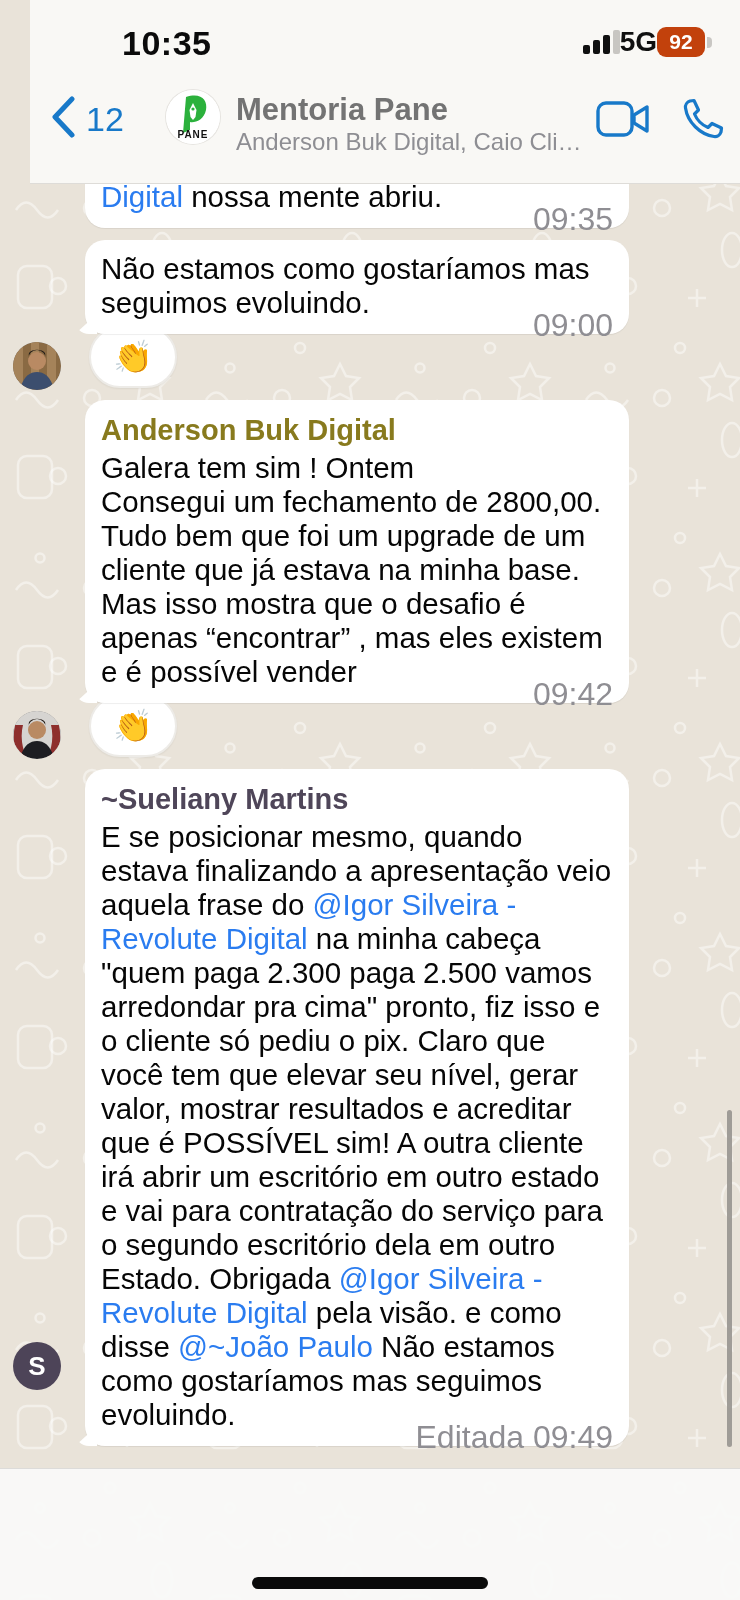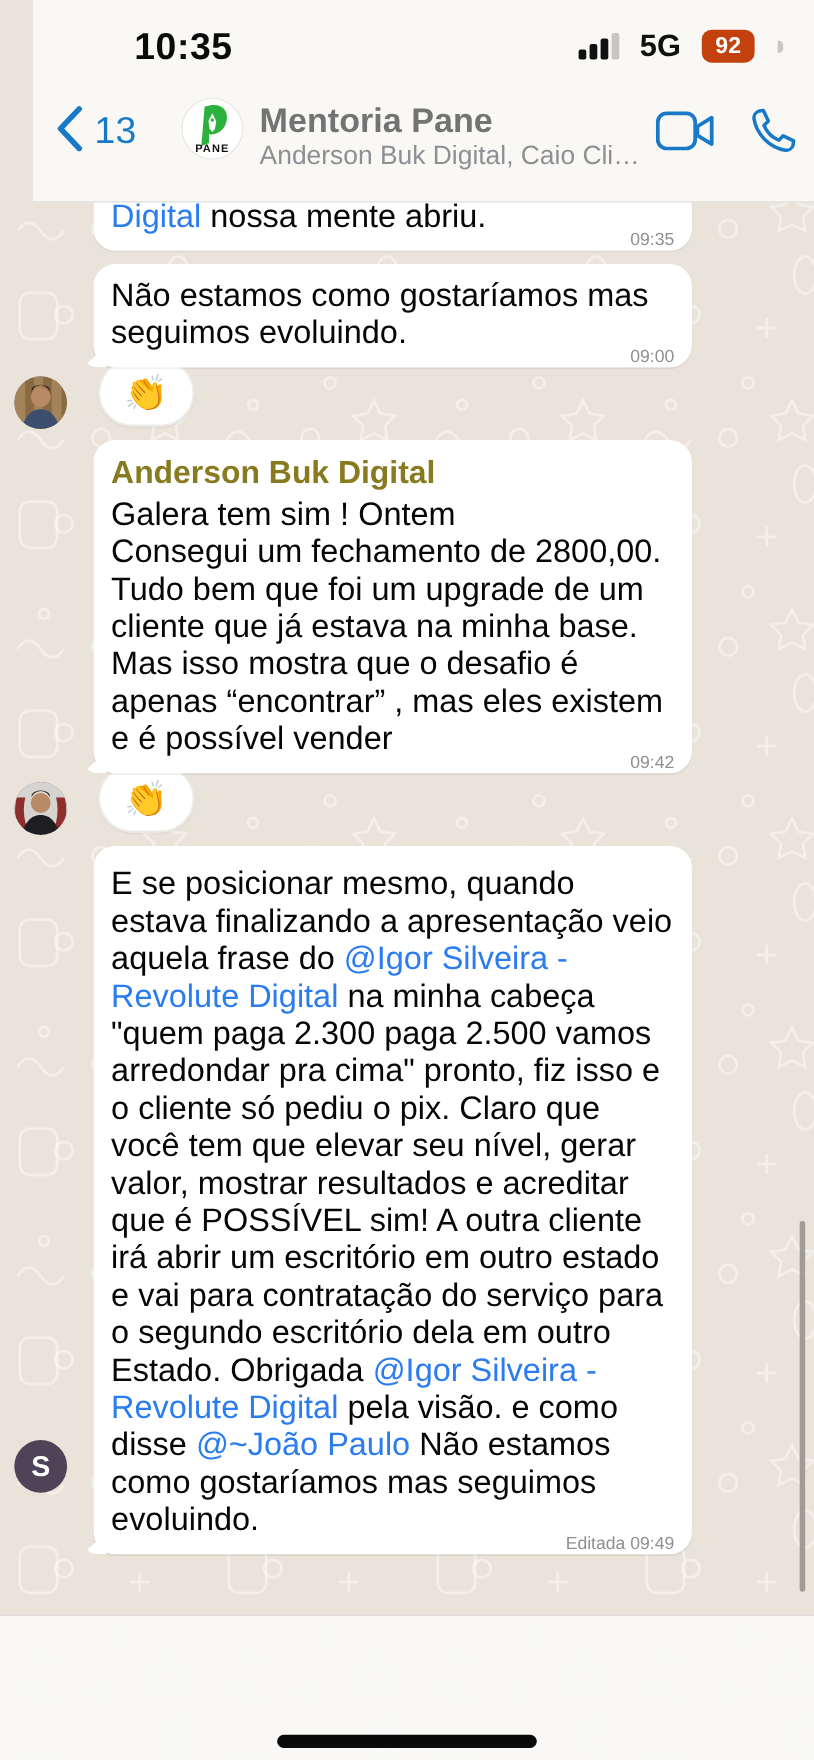--- a/index.html
+++ b/index.html
@@ -6,21 +6,21 @@
   *{box-sizing:border-box;-webkit-font-smoothing:antialiased;}
   .phone{
     position:relative;width:740px;height:1600px;overflow:hidden;
     background:#E9E3D9;
     font-family:"Liberation Sans","DejaVu Sans",sans-serif;
   }
   
   .topbar{position:absolute;top:0;left:0;width:740px;height:184px;
     background:#F9F8F5;border-bottom:1px solid #DEDCD8;z-index:20;margin-left:30px;}
   .status-time{position:absolute;left:92px;top:24px;font-size:34px;font-weight:700;color:#0B0B0B;letter-spacing:.5px;}
-  .status-right{position:absolute;right:58px;top:24px;display:flex;align-items:center;gap:19px;height:36px;}
+  .status-right{position:absolute;right:58px;top:24px;display:flex;align-items:center;gap:0;height:36px;}
   .sig{display:flex;align-items:flex-end;gap:3px;height:24px;}
   .sig i{display:block;width:7px;border-radius:2px;background:#101010;}
   .sig i:nth-child(1){height:9px}.sig i:nth-child(2){height:14px}
   .sig i:nth-child(3){height:19px}.sig i:nth-child(4){height:24px;background:#C8C6C2;}
   .net{font-size:28px;font-weight:600;color:#101010;}
   .batt{position:relative;width:48px;height:30px;background:#c2410c;border-radius:9px;
     display:flex;align-items:center;justify-content:center;}
   .batt span{color:#fff;font-size:21px;font-weight:700;}
   .batt-cap{width:5px;height:11px;background:#C9C7C3;border-radius:0 4px 4px 0;margin-left:2px;}
   
@@ -41,21 +41,21 @@
   .msg-row.clipped-top{margin-top:-14px;}
   .bubble{position:relative;background:#FFFFFF;border-radius:20px;padding:12px 16px 14px 16px;
     box-shadow:0 1px 1px rgba(0,0,0,.07);}
   .bubble.tail:after{content:"";position:absolute;left:-10px;bottom:0;width:22px;height:20px;
     background:#FFFFFF;clip-path:polygon(100% 0,100% 100%,0 100%);border-bottom-left-radius:14px;}
   .sender-row{display:flex;justify-content:space-between;align-items:flex-end;margin:2px 0 4px 0;}
   .sender-name{font-size:29px;font-weight:700;}
   .sender-phone{font-size:26px;color:#A2A1A6;font-weight:400;}
   .msg-text{font-size:29.5px;line-height:34px;color:#060606;word-wrap:break-word;}
   .mention{color:#2A7CF0;}
-  .meta{float:right;margin:16px 0 0 14px;font-size:16px;color:#8F8E93;white-space:nowrap;
+  .meta{float:right;margin:16px 0 0 14px;font-size:32px;color:#8F8E93;white-space:nowrap;
     position:relative;top:6px;}
   .avatar{position:absolute;left:-72px;bottom:-2px;width:48px;height:48px;border-radius:50%;
     overflow:hidden;background:#999;}
   .avatar.initial{display:flex;align-items:center;justify-content:center;color:#fff;
     font-size:26px;font-weight:700;}
   .msg-row.clipped-bottom .avatar{bottom:56px;}
   .reaction{width:88px;height:62px;margin:-8px 0 0 4px;background:#FFFFFF;border:2px solid #EDEBE7;
     border-radius:32px;display:flex;align-items:center;justify-content:center;font-size:32px;
     box-shadow:0 1px 2px rgba(0,0,0,.06);
     font-family:"DejaVu Sans","Liberation Sans",sans-serif;}
@@ -150,20 +150,21 @@
 
     </div>
         <div class="msg-text"><span>Galera tem sim ! Ontem</span><br><span>Consegui um fechamento de 2800,00.</span><br><span>Tudo bem que foi um upgrade de um cliente que já estava na minha base.</span><br><span>Mas isso mostra que o desafio é apenas “encontrar” , mas eles existem e é possível vender</span><span class="meta"><span>09:42</span></span></div>
       </div>
       <div class="reaction">👏</div>
     </div>
         <div class="msg-row clipped-bottom">
       <div class="avatar initial" style="background:#4D4458">S</div>
       <div class="bubble tail">
         <div class="sender-row">
+      <span class="sender-name" style="color:#4F4659">~Sueliany Martins</span>
     </div>
         <div class="msg-text"><span>E se posicionar mesmo, quando estava finalizando a apresentação veio aquela frase do </span><span class="mention">@Igor Silveira - Revolute Digital</span><span> na minha cabeça "quem paga 2.300 paga 2.500 vamos arredondar pra cima" pronto, fiz isso e o cliente só pediu o pix. Claro que você tem que elevar seu nível, gerar valor, mostrar resultados e acreditar que é POSSÍVEL sim! A outra cliente irá abrir um escritório em outro estado e vai para contratação do serviço para o segundo escritório dela em outro Estado. Obrigada </span><span class="mention">@Igor Silveira - Revolute Digital</span><span> pela visão. e como disse </span><span class="mention">@~João Paulo</span><span> Não estamos como gostaríamos mas seguimos evoluindo.</span><span class="meta">Editada <span>09:49</span></span></div>
       </div>
 
     </div>
       </div>
     <div class="scrollbar"></div>
   </div>
 
   <header class="topbar">
@@ -180,21 +181,21 @@
           <span>92</span>
         </div>
       <div class="batt-cap"></div>
     </div>
 
     <div class="nav-back">
       <svg viewBox="0 0 26 42" width="26" height="42">
           <path d="M22 3 L5 21 L22 39" fill="none" stroke="currentColor" stroke-width="5" stroke-linecap="round" stroke-linejoin="round"></path>
         </svg>
     </div>
-    <div class="nav-count">13</div>
+    <div class="nav-count">12</div>
 
     <div class="nav-avatar">
       <svg viewBox="0 0 54 54" width="54" height="54">
         <circle cx="27" cy="27" r="27" fill="#FFFFFF"></circle>
         <path d="M20 7 c15 -5 22 3 20 13 c-2 10 -11 13 -16 12 l0 8 l-7 3 z" fill="#2BB13C"></path>
         <path d="M27 13 l3.5 7 -1 7 -2.5 3 -2.5 -3 -1 -7 z" fill="#FFFFFF"></path>
         <circle cx="27" cy="19" r="1.6" fill="#2BB13C"></circle>
         <text x="27" y="48" text-anchor="middle" font-size="10" font-weight="bold" fill="#111" font-family="Liberation Sans, sans-serif" letter-spacing="1">PANE</text>
       </svg>
     </div>

